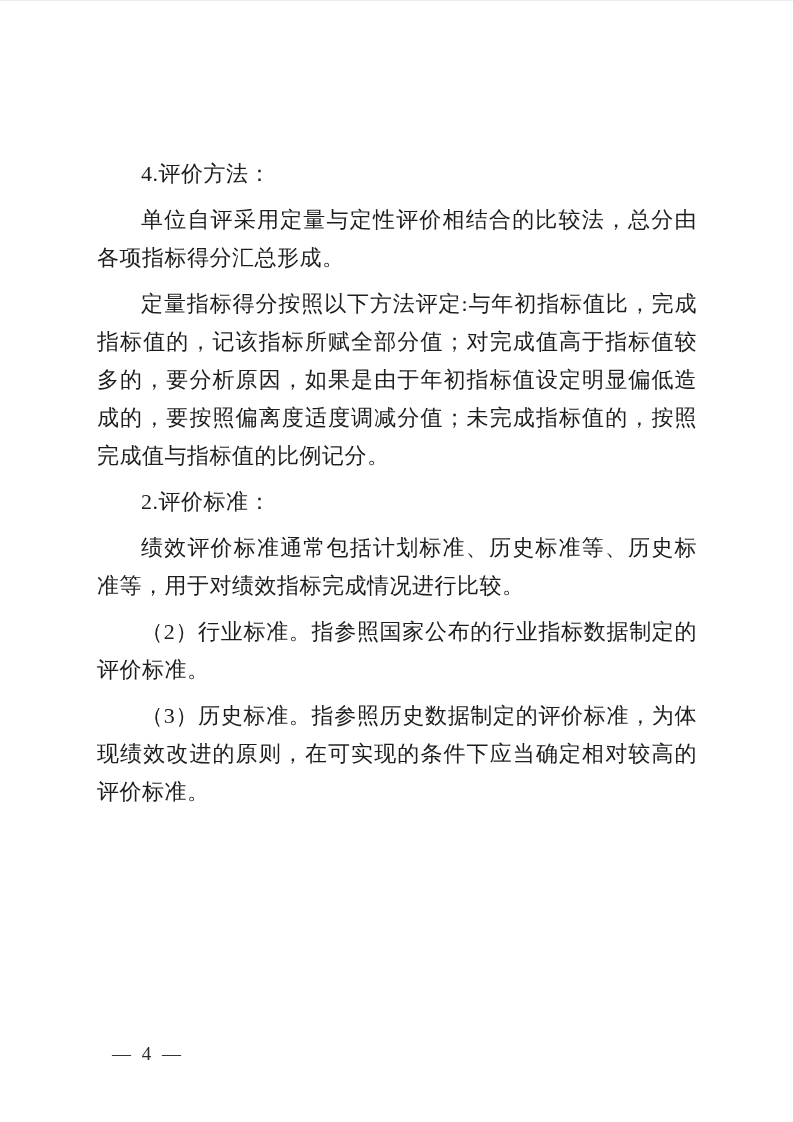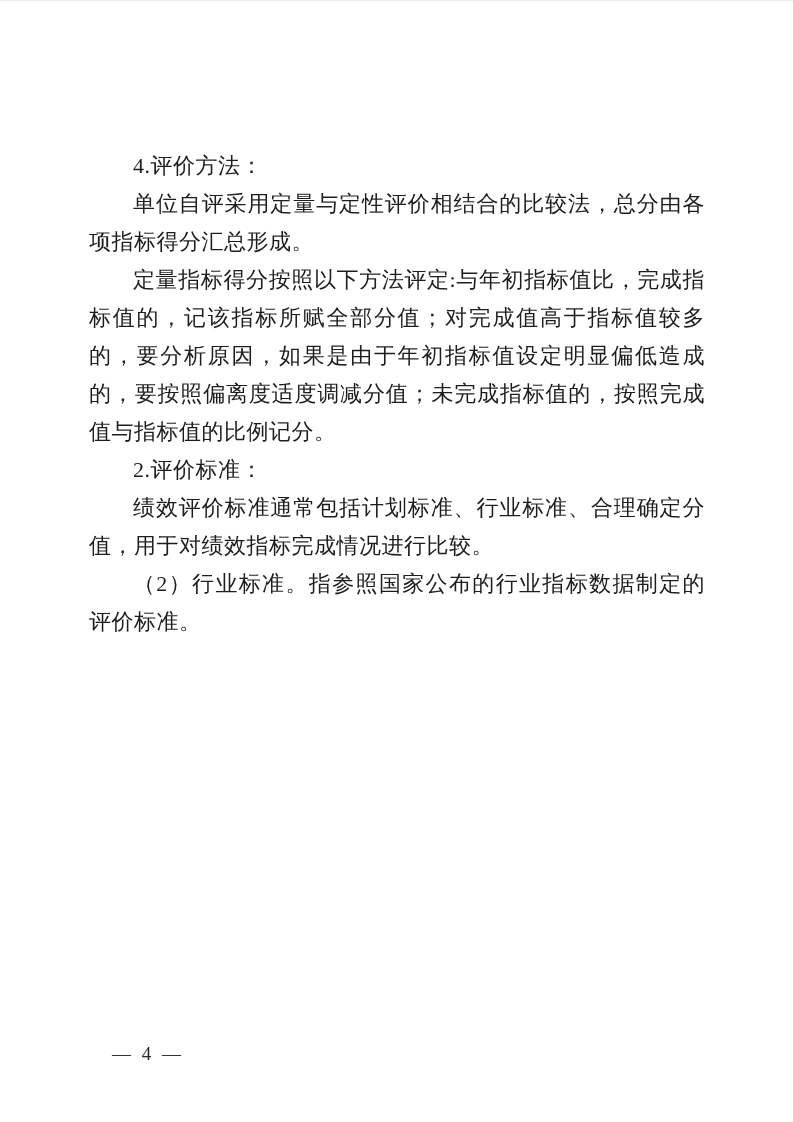--- a/index.html
+++ b/index.html
@@ -18,21 +18,21 @@
     overflow: hidden;
     box-sizing: border-box;
   }
   .content {
     position: absolute;
     left: 89px;
     top: 146px;
     width: 616px;
   }
   .content p {
-    margin: 0;
+    margin: 8px;
     padding: 0;
     font-size: 22px;
     line-height: 38px;
     text-align: justify;
     text-justify: inter-ideograph;
     text-indent: 2em;
     letter-spacing: 0.5px;
     word-break: break-all;
   }
   .page-footer {
@@ -46,17 +46,18 @@
 </style>
 </head>
 <body>
 
 <div class="page">
   <div class="content">
     <p>4.评价方法：</p>
     <p>单位自评采用定量与定性评价相结合的比较法，总分由各项指标得分汇总形成。</p>
     <p>定量指标得分按照以下方法评定:与年初指标值比，完成指标值的，记该指标所赋全部分值；对完成值高于指标值较多的，要分析原因，如果是由于年初指标值设定明显偏低造成的，要按照偏离度适度调减分值；未完成指标值的，按照完成值与指标值的比例记分。</p>
     <p>2.评价标准：</p>
-    <p>绩效评价标准通常包括计划标准、行业标准、合理确定分值，用于对绩效指标完成情况进行比较。</p>
+    <p>绩效评价标准通常包括计划标准、历史标准等、历史标准等，用于对绩效指标完成情况进行比较。</p>
     <p>（2）行业标准。指参照国家公布的行业指标数据制定的评价标准。</p>
+    <p>（3）历史标准。指参照历史数据制定的评价标准，为体现绩效改进的原则，在可实现的条件下应当确定相对较高的评价标准。</p>
   </div>
   <div class="page-footer">— 4 —</div>
 </div>
 
 </body></html>

